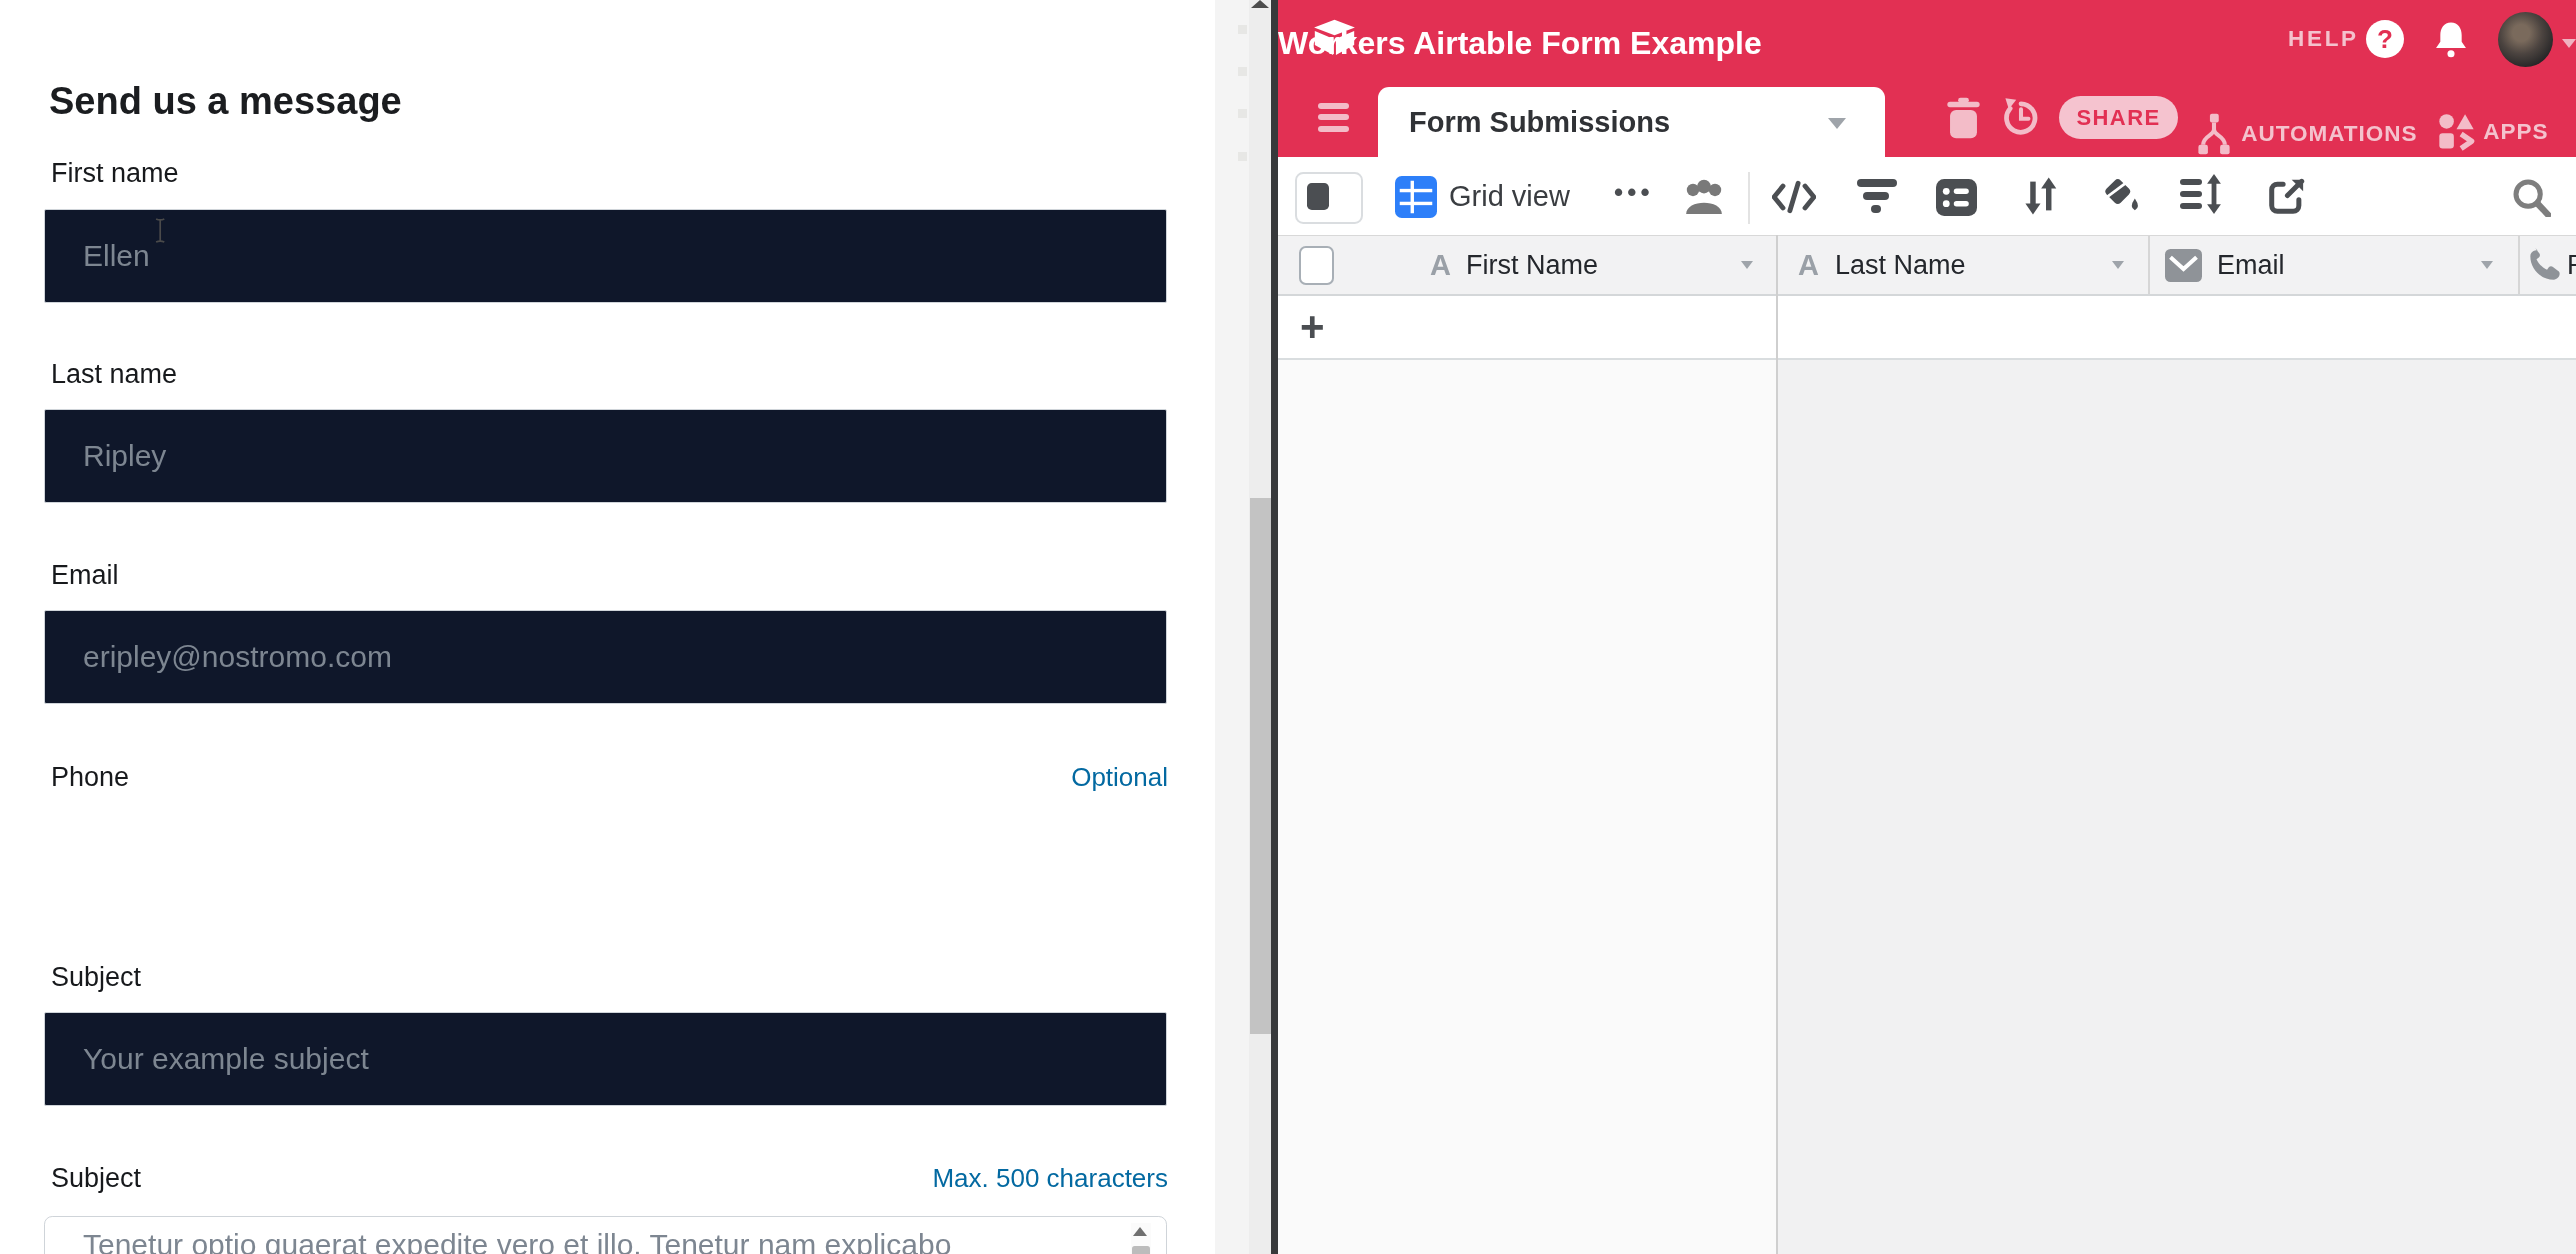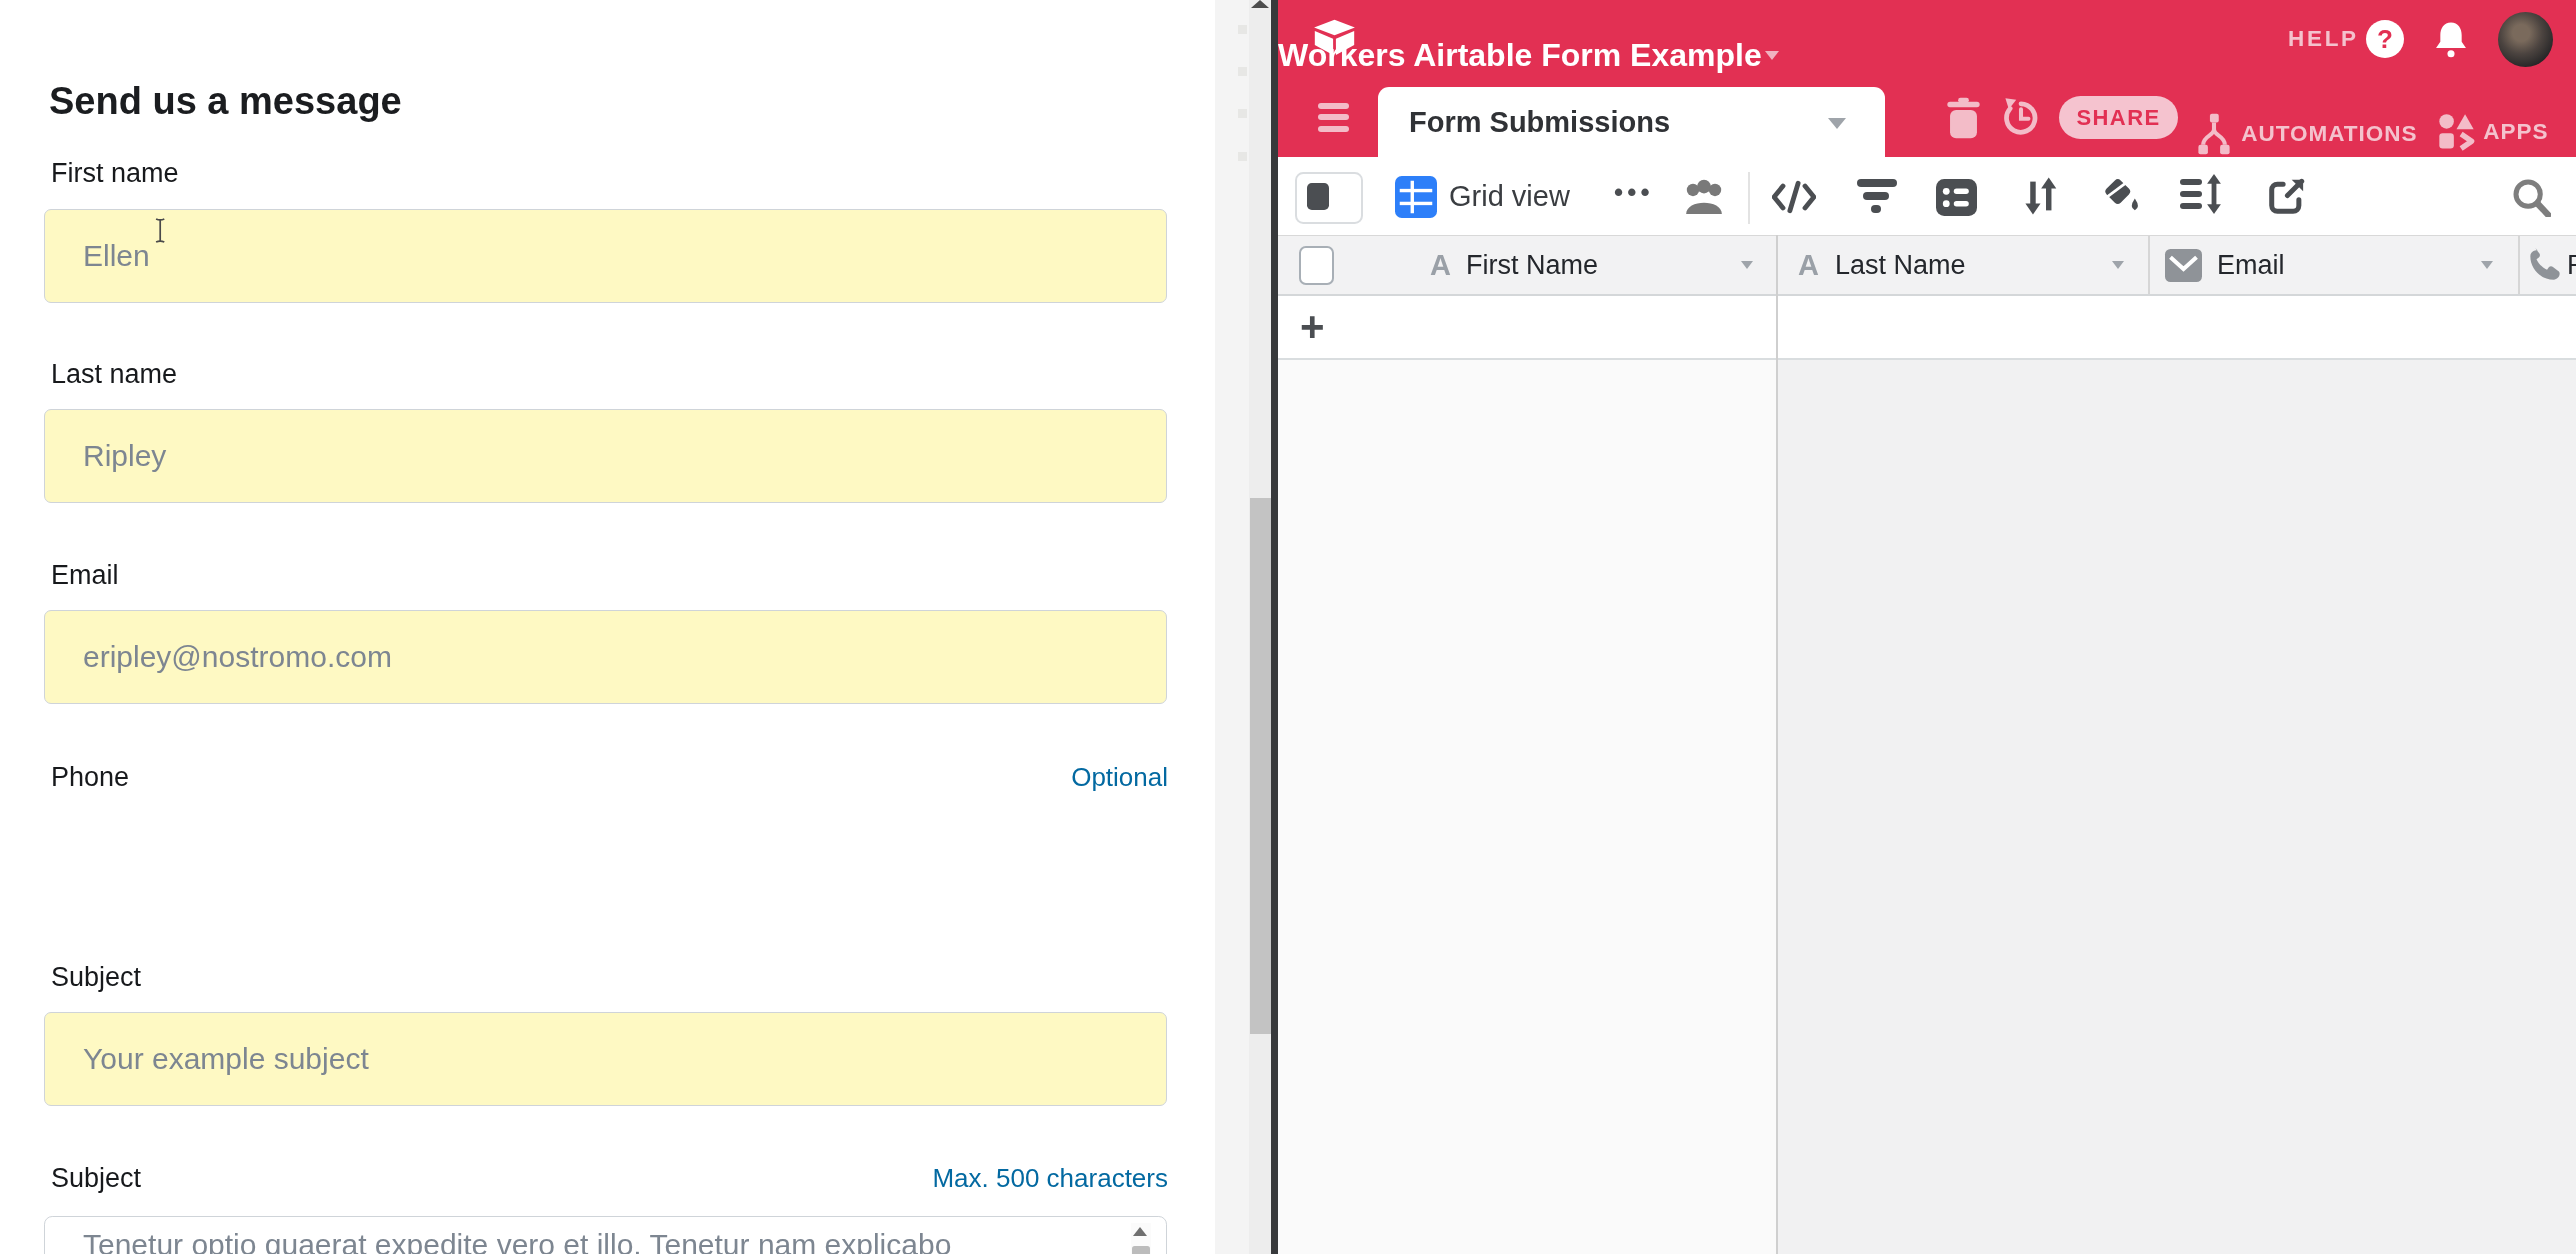--- a/index.html
+++ b/index.html
@@ -5,22 +5,22 @@
   html,body{margin:0;padding:0;background:#fff;}
   #root{position:relative;width:2576px;height:1255px;overflow:hidden;
         font-family:"Liberation Sans",sans-serif;background:#fff;}
   .abs{position:absolute;}
 
   
   #form-pane{left:0;top:0;width:1215px;height:1255px;background:#fff;}
   .form-heading{left:49px;top:55px;font-size:38px;font-weight:600;color:#1b1d20;}
   .f-label{font-size:27px;font-weight:500;color:#17191c;}
   .f-note{font-size:26px;font-weight:400;color:#0369a1;}
-  .f-input{left:44px;width:1121px;height:92px;background:#fef9c3;
-           border:1.4px solid #cfd4d9;border-radius:7px;}
+  .f-input{left:44px;width:1121px;height:92px;background:#0f172a;
+           border:1.4px solid #cfd4d9;border-radius:2px;}
   .f-value{position:absolute;left:38px;top:0;line-height:92px;font-size:30px;color:#7d8691;white-space:nowrap;}
   #msg-box{left:44px;top:1216px;width:1121px;height:116px;background:#fff;
            border:1.4px solid #cfd4d9;border-radius:8.2px 8.2px 0 0;overflow:hidden;}
   #msg-text{position:absolute;left:38px;top:11px;font-size:30px;color:#7d8691;white-space:nowrap;width:1024px;overflow:hidden;}
   #msg-scrollbar{position:absolute;right:15px;top:5.5px;width:20.5px;height:109px;background:#fbfbfb;}
   #msg-up{position:absolute;left:2.7px;top:4.1px;width:0;height:0;
           border-left:7.5px solid transparent;border-right:7.5px solid transparent;border-bottom:9px solid #707070;}
   #msg-thumb{position:absolute;left:1.4px;top:23px;width:18px;height:89px;background:#bcbcbc;border-radius:2.7px;}
 
   
@@ -30,22 +30,22 @@
     border-left:9.6px solid transparent;border-right:9.6px solid transparent;border-bottom:8.2px solid #4c4c4c;}
   #gutter-thumb{position:absolute;left:35px;top:498px;width:21px;height:536px;background:#c3c3c3;}
   .gutter-dot{position:absolute;left:23px;width:9px;height:9px;background:#e7e7e5;}
 
   
   #win-edge{left:1271px;top:0;width:6.8px;height:1255px;background:#37393b;}
 
   
   #airtable{left:1278px;top:0;width:1298px;height:1255px;background:#fff;overflow:hidden;}
   #topbar{position:absolute;left:0;top:0;width:1298px;height:78px;background:#e23053;}
-  #title-wrap{position:absolute;left:0;top:16px;width:1298px;height:78px;
-              display:flex;align-items:center;justify-content:flex-start;gap:3px;}
+  #title-wrap{position:absolute;left:0;top:4px;width:1298px;height:78px;
+              display:flex;align-items:center;justify-content:space-between;gap:3px;}
   #base-title{font-size:32px;font-weight:700;color:#fff;white-space:nowrap;}
   .caret{width:0;height:0;border-left:9px solid transparent;border-right:9px solid transparent;border-top:11px solid #9fa4aa;}
   .caret.pink{border-top-color:#f0b2c0;border-left-width:7.5px;border-right-width:7.5px;border-top-width:9.6px;}
   .caret.sm{border-left-width:6.8px;border-right-width:6.8px;border-top-width:8.2px;}
   #help-label{position:absolute;left:1010px;top:26px;font-size:22.5px;font-weight:700;
               letter-spacing:2.7px;color:#f4c2cd;}
   #help-circle{position:absolute;left:1088px;top:20px;width:38px;height:38px;border-radius:50%;
                background:#fff;color:#e23053;font-size:26px;font-weight:700;
                display:flex;align-items:center;justify-content:center;}
   #avatar{position:absolute;left:1220px;top:11.6px;width:55px;height:55px;border-radius:50%;

